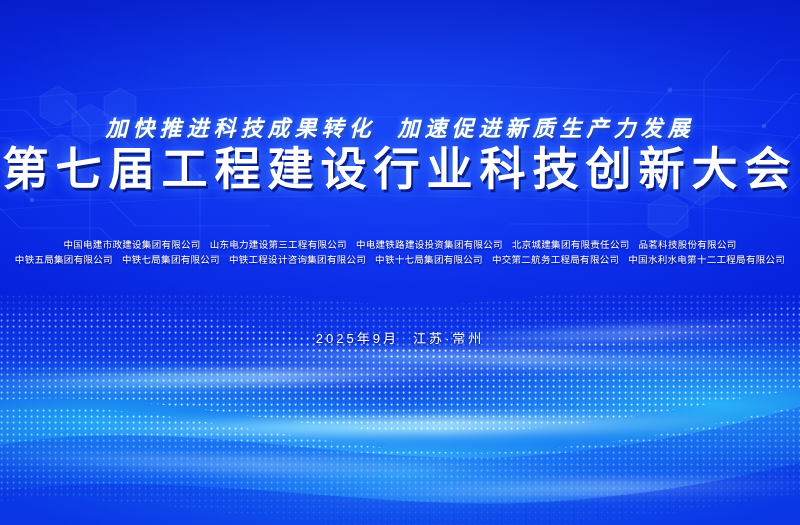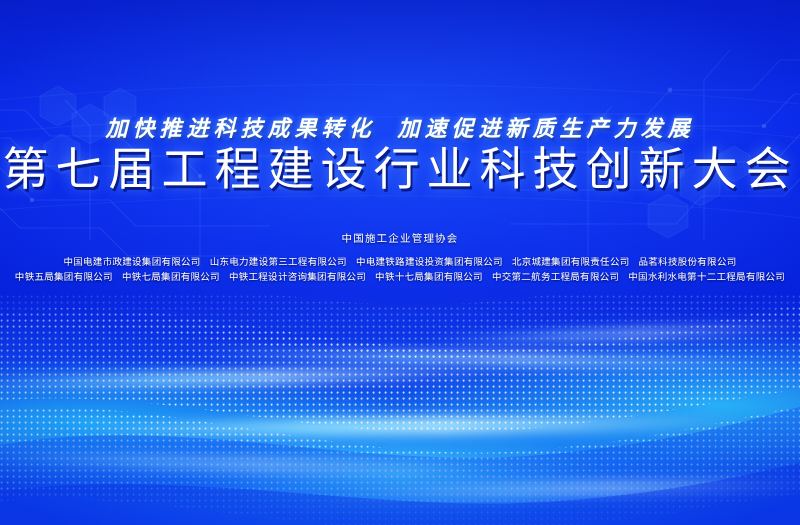--- a/index.html
+++ b/index.html
@@ -102,21 +102,21 @@
       1px 2px 3px rgba(0,10,90,0.75);
   }
   .slogan .gap { display: inline-block; width: 22px; }
 
   .main-title {
     position: absolute;
     top: 141px;
     left: 0; right: 0;
     color: #ffffff;
     font-family: "Liberation Sans", "DejaVu Sans", sans-serif;
-    font-weight: 400;
+    font-weight: 700;
     font-size: 46px;
     line-height: 56px;
     letter-spacing: 7px;
     white-space: nowrap;
     text-shadow:
       2px 3px 0px rgba(3,20,120,0.85),
       0 0 14px rgba(140,210,255,0.55);
   }
 
   .org-block {
@@ -286,25 +286,27 @@
 
   <div class="content">
 
     <div class="slogan">
       <span>加快推进科技成果转化</span><span class="gap"></span><span>加速促进新质生产力发展</span>
     </div>
 
     <div class="main-title">第七届工程建设行业科技创新大会</div>
 
     <div class="org-block">
-      <div class="org-line-lead">中国施工企业管理协会</div>
       <div class="org-spacer"></div>
       <div class="org-row">
         <span>中国电建市政建设集团有限公司</span><span class="sep"></span><span>山东电力建设第三工程有限公司</span><span class="sep"></span><span>中电建铁路建设投资集团有限公司</span><span class="sep"></span><span>北京城建集团有限责任公司</span><span class="sep"></span><span>品茗科技股份有限公司</span>
       </div>
       <div class="org-row">
         <span>中铁五局集团有限公司</span><span class="sep"></span><span>中铁七局集团有限公司</span><span class="sep"></span><span>中铁工程设计咨询集团有限公司</span><span class="sep"></span><span>中铁十七局集团有限公司</span><span class="sep"></span><span>中交第二航务工程局有限公司</span><span class="sep"></span><span>中国水利水电第十二工程局有限公司</span>
       </div>
     </div>
 
+    <div class="datetime">
+      <span>2025年9月</span><span class="gap"></span><span>江苏·常州</span>
+    </div>
 
   </div>
 </div>
 
 </body></html>

